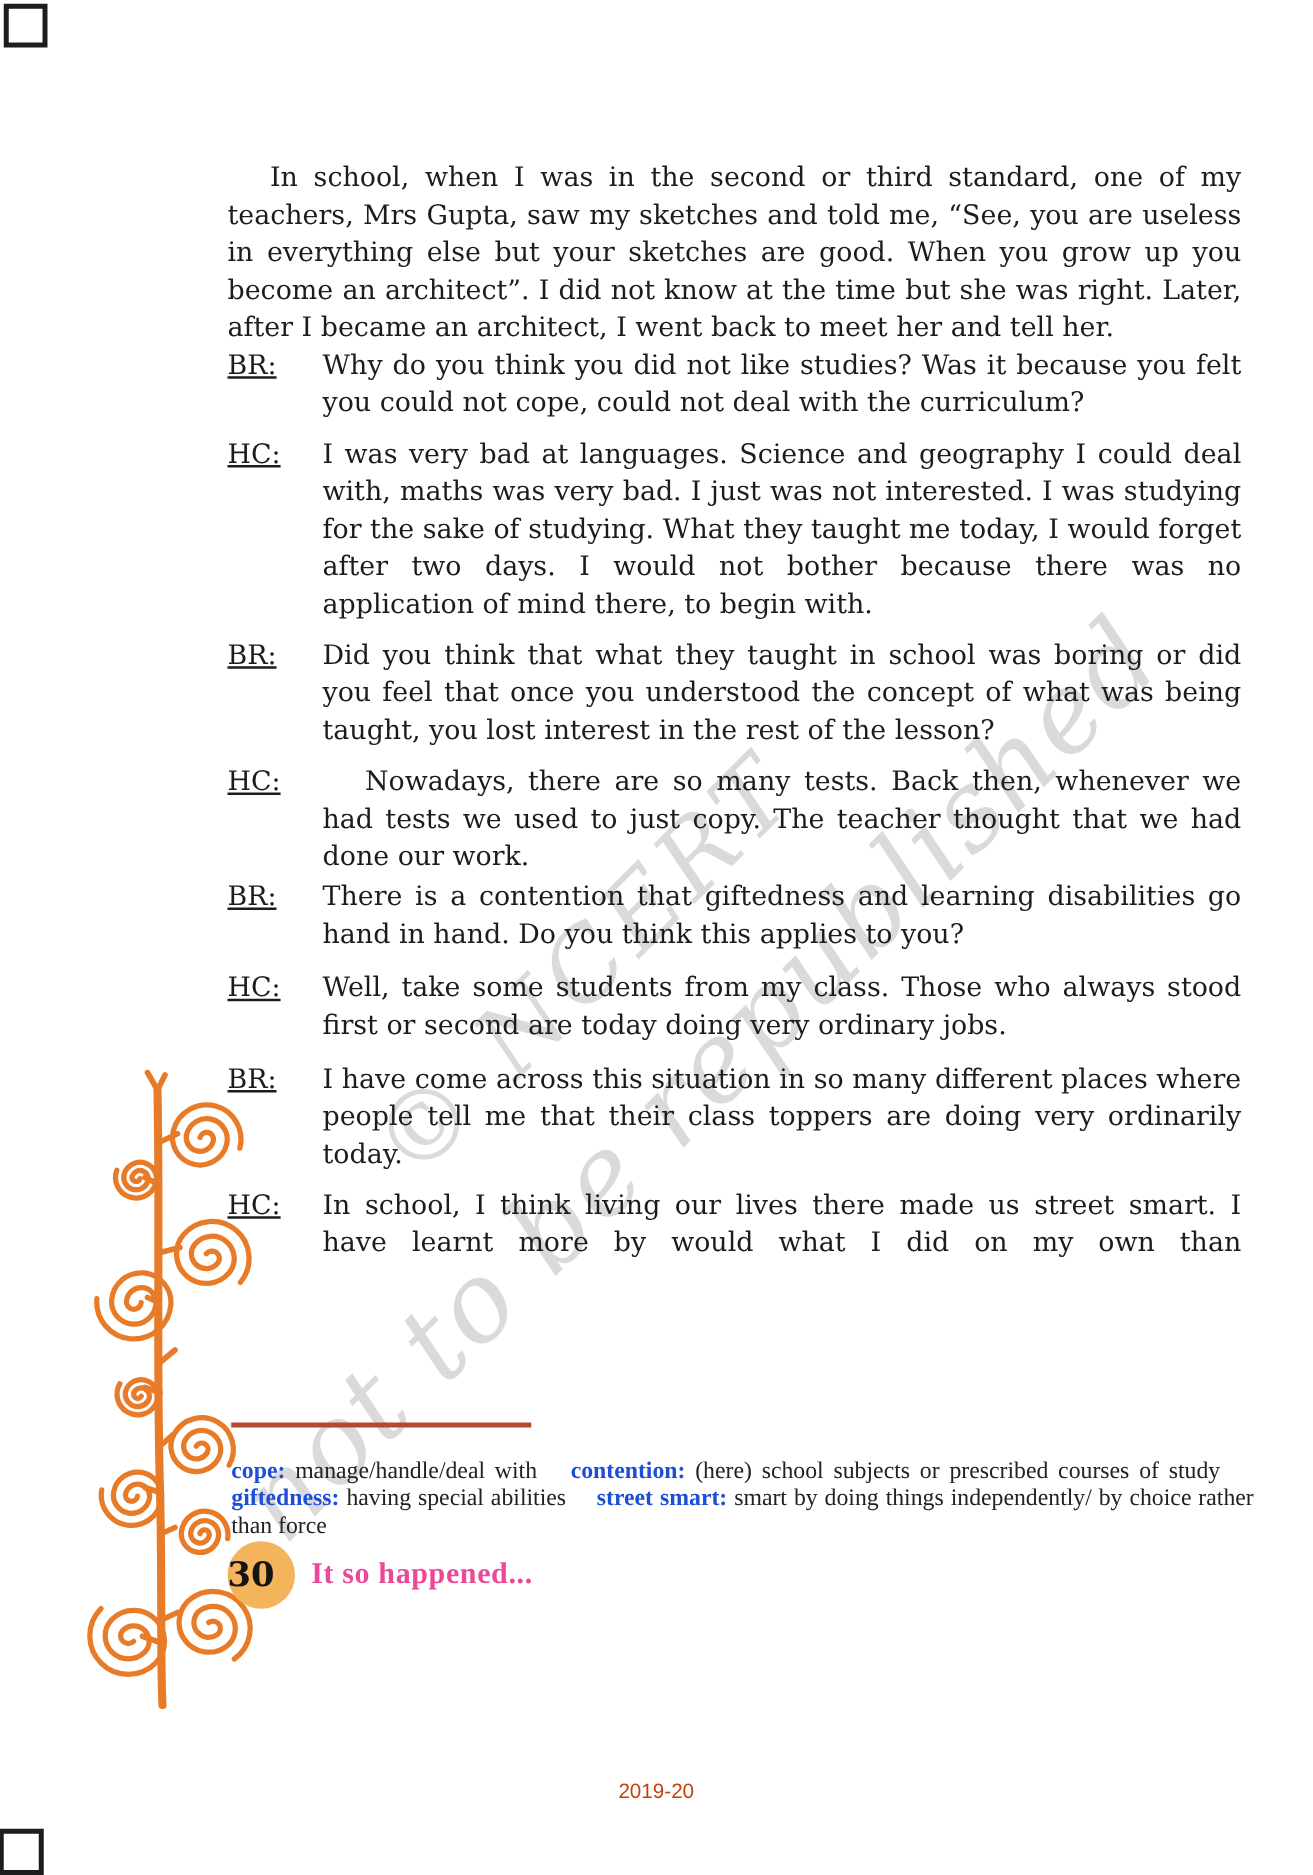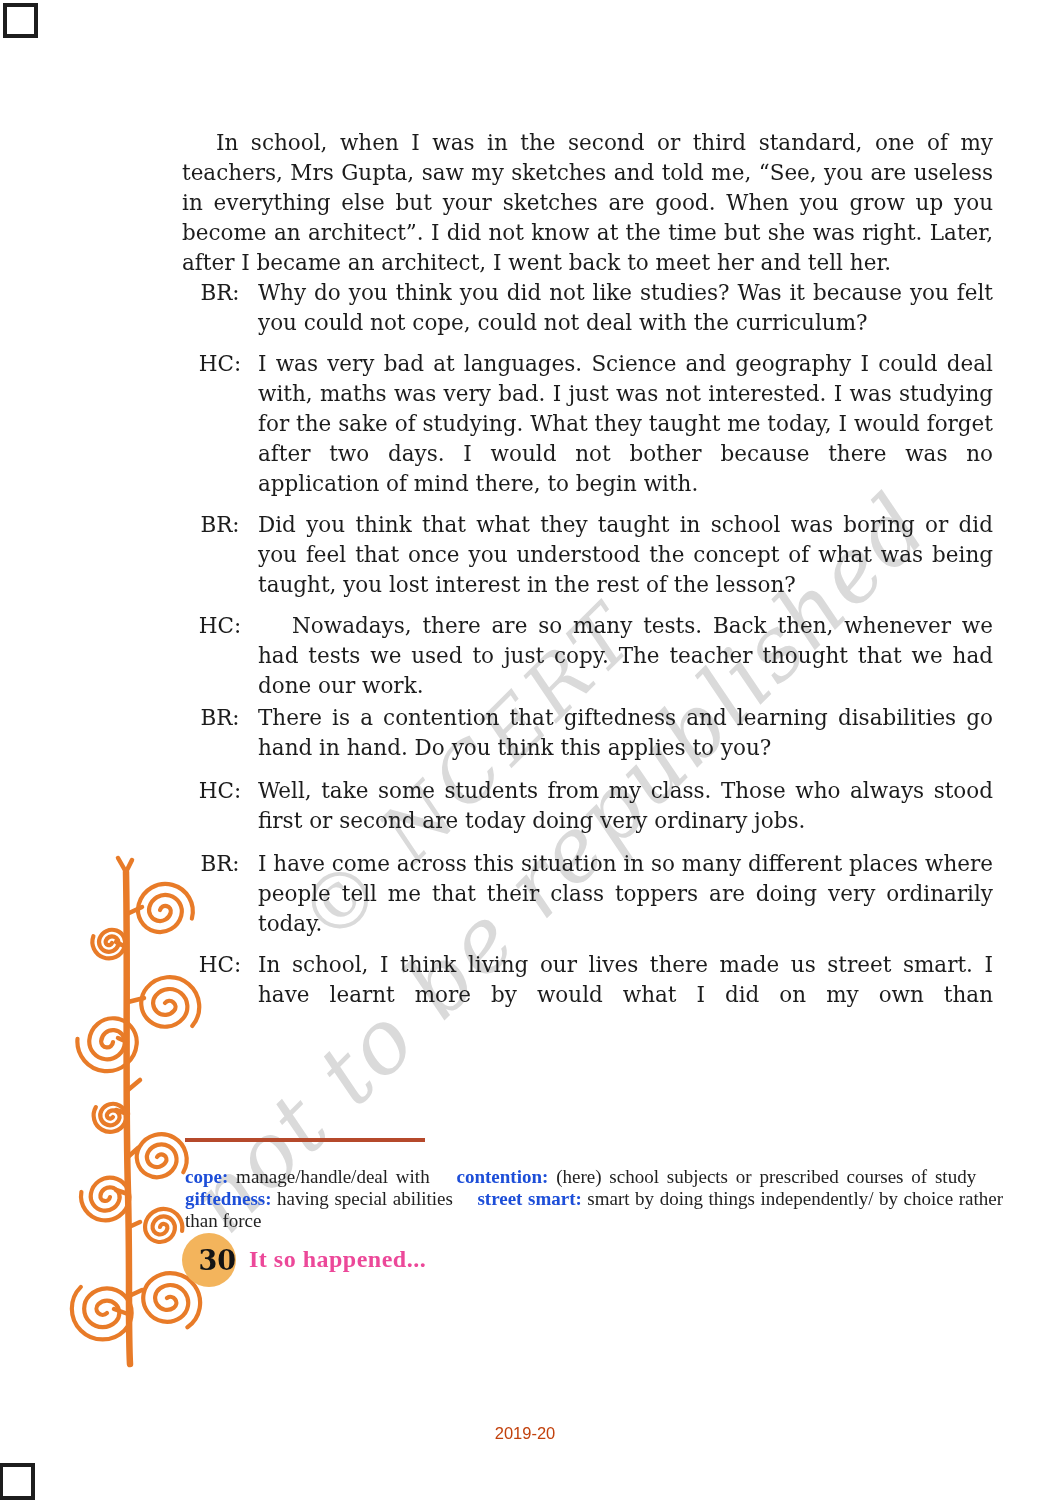--- a/index.html
+++ b/index.html
@@ -24,38 +24,38 @@
   .content{
     position:absolute;left:182px;top:128px;width:811px;z-index:2;
     font-size:21.5px;line-height:30px;text-align:justify;
   }
   .content p{margin:0;}
   .intro{margin:0 0 11px 76px;text-indent:34px;}
   .dlg-row{display:flex;margin-bottom:11px;}
   .dlg-row:nth-child(4){margin-bottom:2px;}
   .dlg-row:nth-child(5){margin-bottom:13px;}
   .dlg-row:nth-child(6){margin-bottom:13px;}
-  .dlg-label{width:76px;flex:0 0 76px;text-align:center;}
+  .dlg-label{width:76px;flex:0 0 76px;text-align:left;text-decoration:underline;}
   .dlg-body{width:735px;}
   .indent{text-indent:34px;}
   .stretch-last{text-align-last:justify;}
   
   .vine{position:absolute;left:62px;top:852px;z-index:1;}
   
   .footnote-rule{position:absolute;left:185px;top:1138px;width:240px;height:4px;background:#b5492b;z-index:2;}
   .footnote{
     position:absolute;left:185px;top:1147px;width:818px;z-index:2;
     font-family:"Liberation Serif",serif;font-size:19px;line-height:21.8px;
     text-align:justify;color:#222222;
   }
   .footnote b{color:#1d4ed8;}
   
   .badge{
     position:absolute;left:182px;top:1233px;width:54px;height:54px;border-radius:50%;
-    background:#f3b45c;display:flex;align-items:center;justify-content:flex-end;
+    background:#f3b45c;display:flex;align-items:center;justify-content:flex-start;
     font-family:"DejaVu Serif",serif;font-weight:bold;font-size:27px;color:#141414;z-index:2;
   }
   .book-title{
     position:absolute;left:249px;top:1246px;z-index:2;
     font-family:Liberation Serif, serif;font-weight:bold;font-size:24px;
     color:#ec4899;letter-spacing:.5px;
   }
   .year{
     position:absolute;left:0;top:1424px;width:100%;text-align:center;z-index:2;
     font-family:"Liberation Sans",sans-serif;font-size:16.5px;color:#c2410c;

